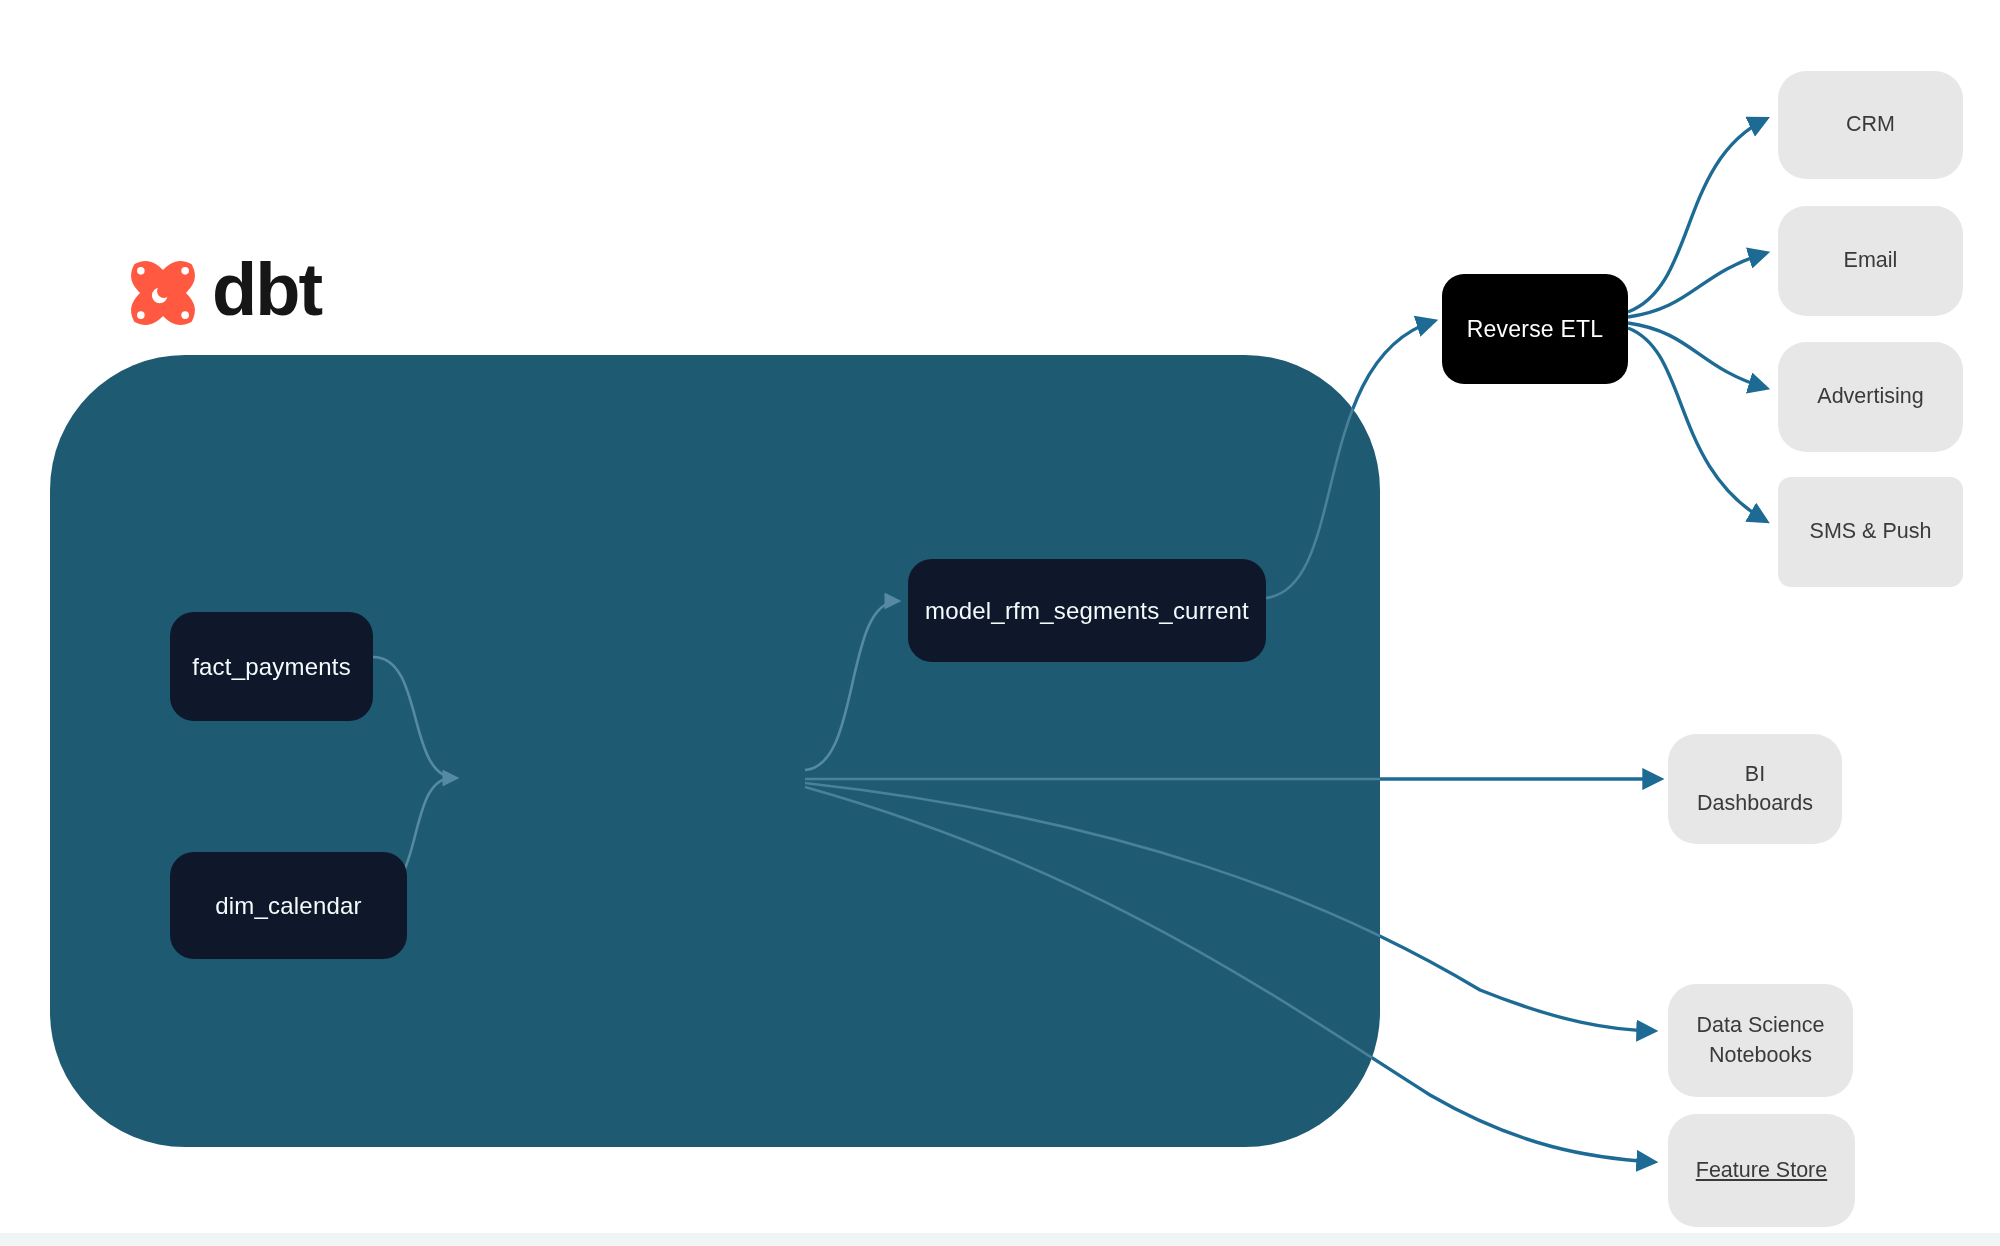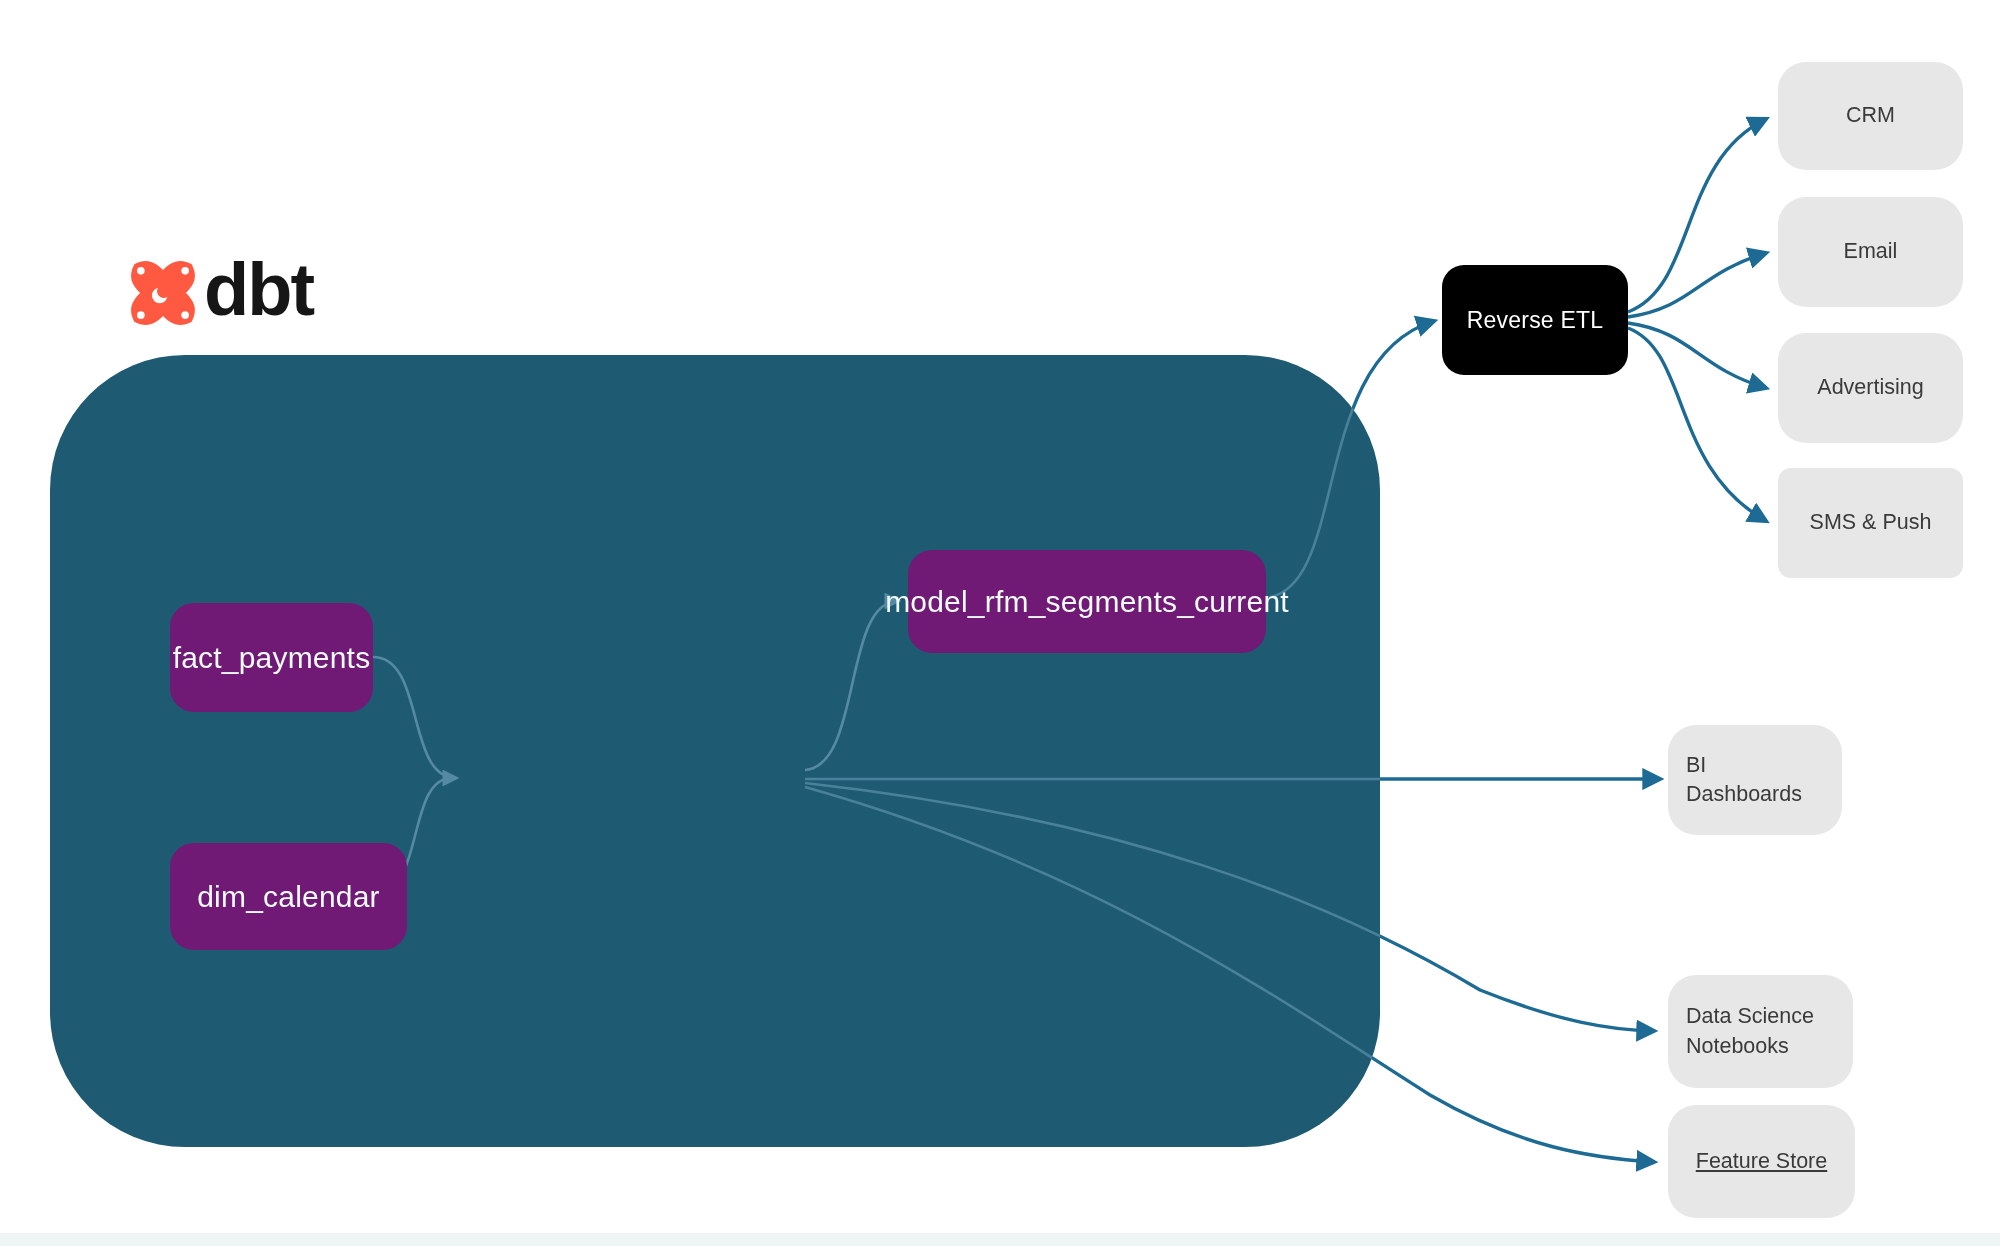--- a/index.html
+++ b/index.html
@@ -1,35 +1,35 @@
 <!DOCTYPE html>
 <html><head>
 <meta charset="utf-8">
 <style>
   html,body{margin:0;padding:0;background:#ffffff;}
   #stage{
     position:relative;width:2000px;height:1246px;overflow:hidden;
     background:#ffffff;font-family:"Liberation Sans",sans-serif;
   }
   
-  .logo{position:absolute;left:122px;top:252px;display:flex;align-items:center;}
+  .logo{position:absolute;left:122px;top:252px;display:flex;align-items:center;gap:8px;}
   .logo-mark{width:82px;height:82px;display:block;}
   .logo-word{font-size:74px;font-weight:800;color:#161616;letter-spacing:-2px;line-height:1;margin-top:-6px;}
   
   .warehouse{
     position:absolute;left:50px;top:355px;width:1330px;height:792px;
     background:#1f5a73;border-radius:135px;
   }
   
   .node{
     position:absolute;display:flex;align-items:center;justify-content:center;
-    box-sizing:border-box;
+    text-align:center;box-sizing:border-box;margin-top:9px;
   }
   .node-teal{
-    background:#701a75;border-radius:24px;color:#f2fbfd;font-size:30px;letter-spacing:.2px;
+    background:#0f172a;border-radius:24px;color:#f2fbfd;font-size:24px;letter-spacing:.2px;
   }
   .node-green{
     background:#000000;border-radius:22px;color:#ffffff;font-size:23px;letter-spacing:.2px;
   }
   .node-gray{
     background:#e7e7e7;border-radius:28px;color:#3a3a3a;font-size:21.5px;
     padding:0 18px;line-height:1.35;
   }
   
   .n-fact     {left:170px; top:603px; width:203px; height:109px;}

